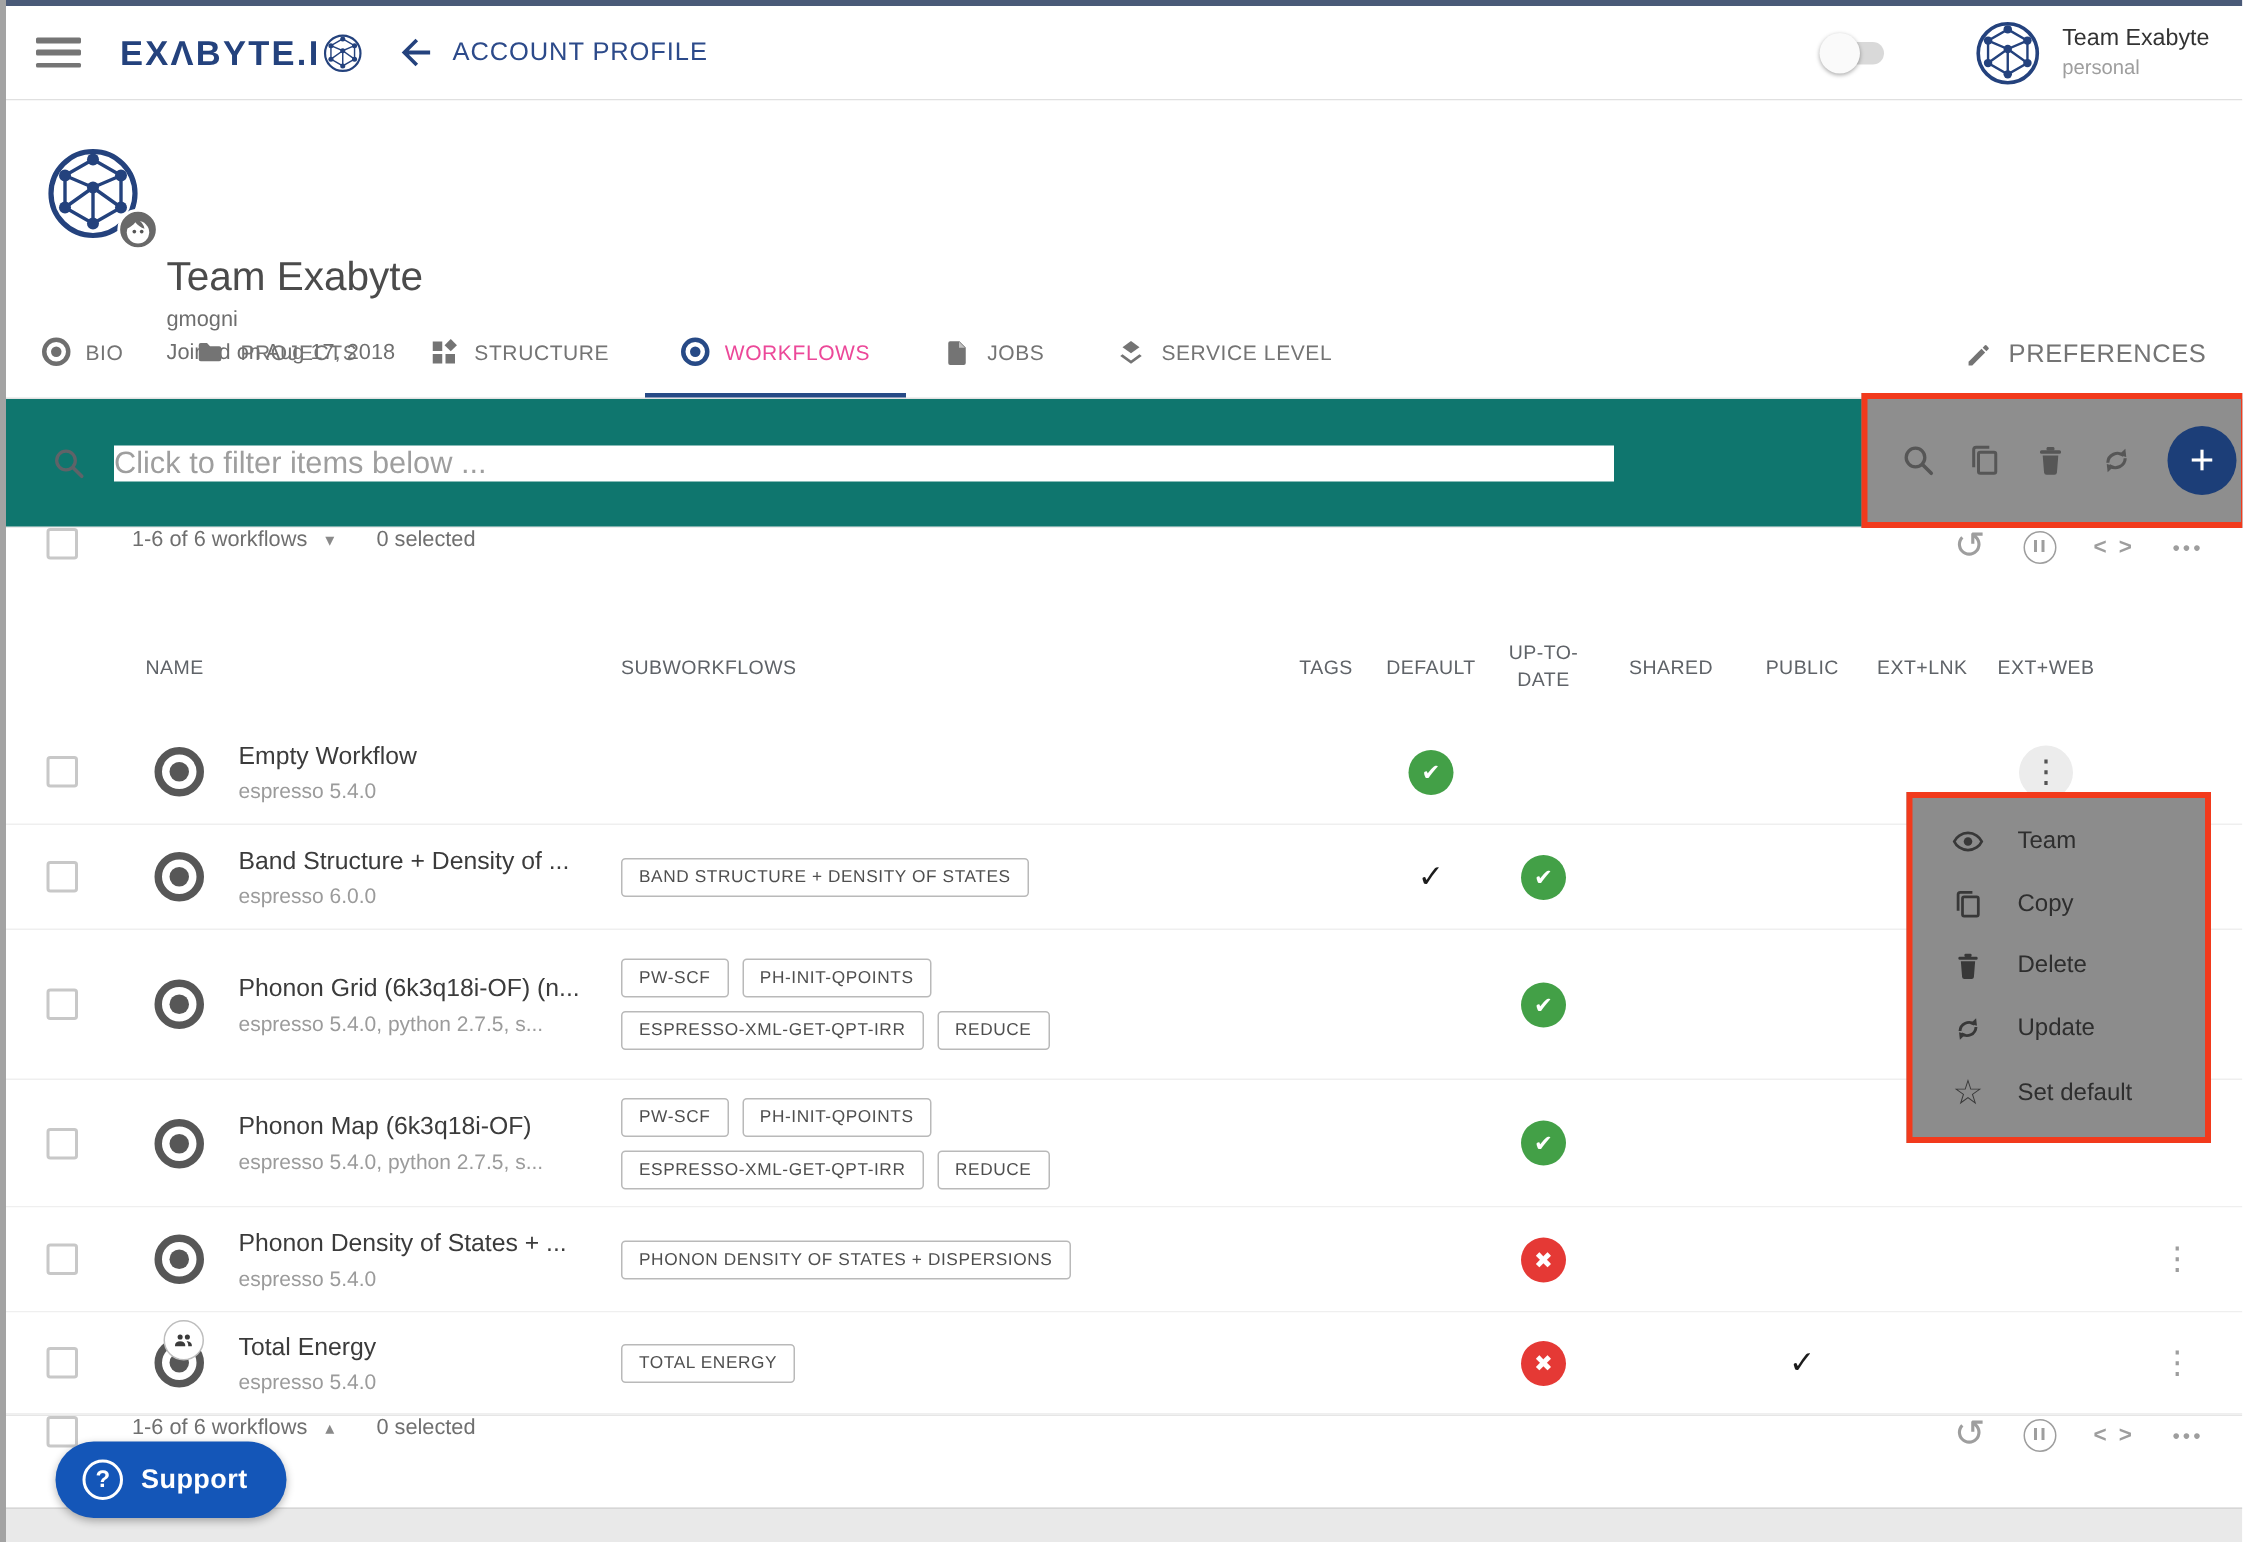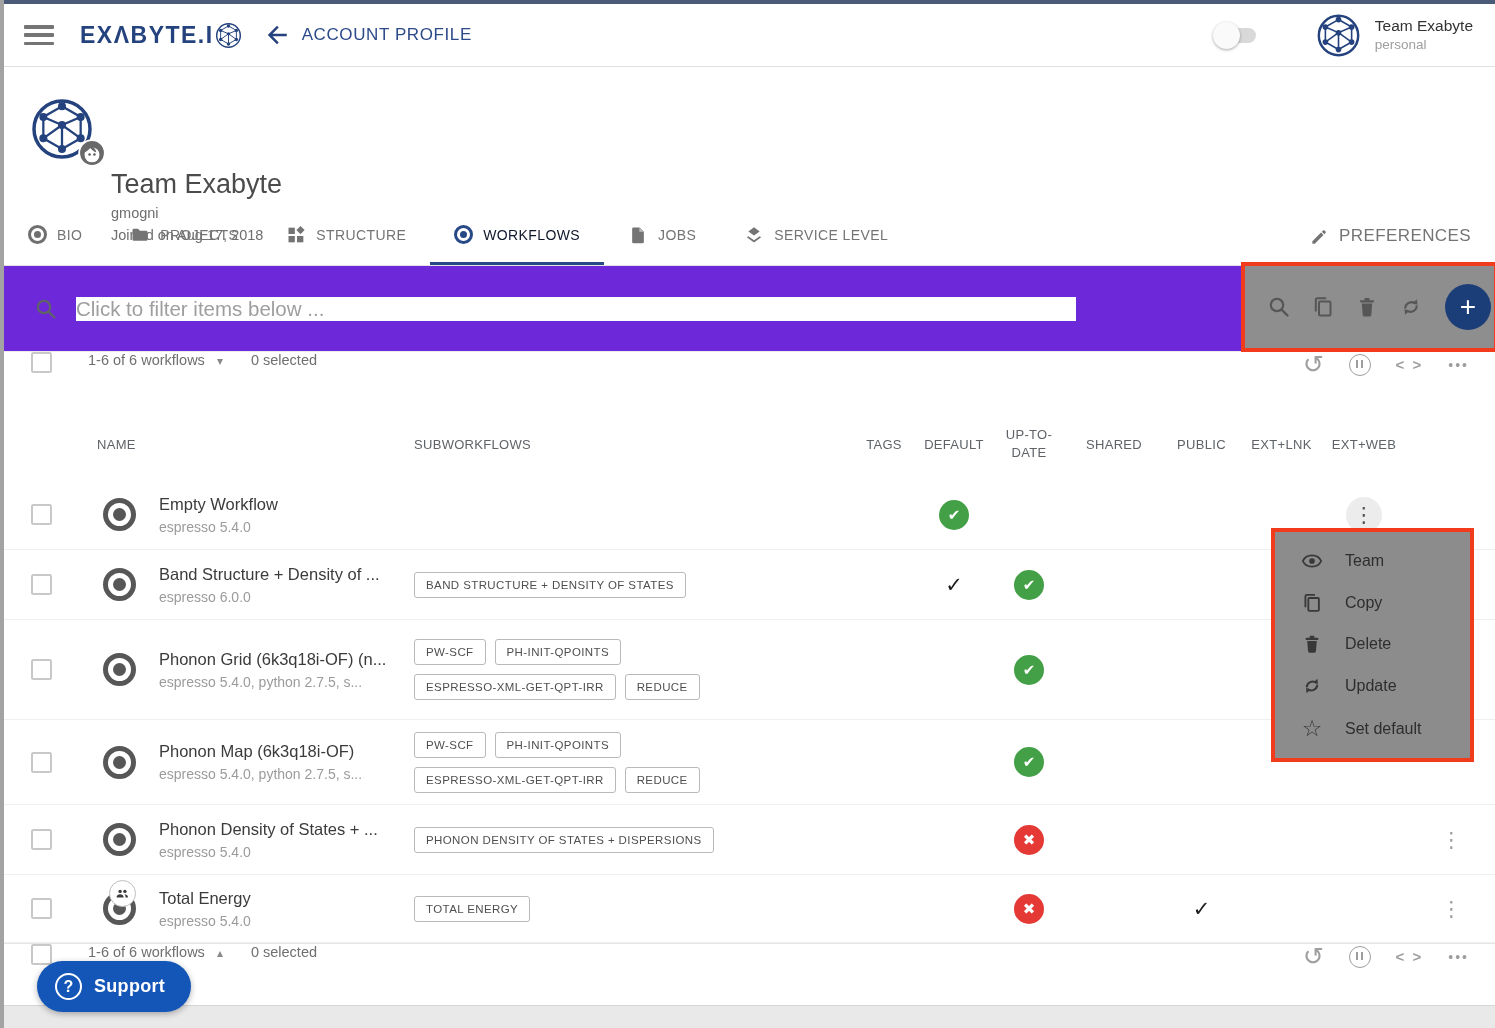--- a/index.html
+++ b/index.html
@@ -37,33 +37,33 @@
   .profile-title { position:absolute; left:107px; top:102px; font-size:27px; color:#4b4b4b; }
   .profile-username { position:absolute; left:107px; top:138px; font-size:14.5px; color:#6e6e6e; }
   .profile-joined { position:absolute; left:107px; top:160px; font-size:14.5px; color:#6e6e6e; }
 
   
   .tabsbar { position:absolute; left:0; top:207px; width:100%; height:59px; border-bottom:1px solid #e2e2e2;
              display:flex; align-items:stretch; }
   .tab { display:flex; align-items:center; gap:10px; padding:0 24px; font-size:14px; font-weight:500;
          letter-spacing:0.4px; color:#747474; cursor:pointer; border-bottom:3px solid transparent; }
   .tab svg { width:20px; height:20px; fill:#6f6f6f; }
-  .tab.active { color:#0f172a; border-bottom-color:#274a86; }
+  .tab.active { color:#ec4899; border-bottom-color:#274a86; }
   .tab .donut-sm { width:19px; height:19px; border:3.5px solid #6f6f6f; border-radius:50%; position:relative; }
   .tab .donut-sm::after { content:""; position:absolute; left:50%; top:50%; width:7px; height:7px;
                           margin:-3.5px 0 0 -3.5px; border-radius:50%; background:#6f6f6f; }
   .tab.active .donut-sm { border-color:#274a86; }
   .tab.active .donut-sm::after { background:#274a86; }
   .prefs { margin-left:auto; display:flex; align-items:center; gap:10px; padding:0 24px; font-size:17px;
            font-weight:500; letter-spacing:0.4px; color:#747474; cursor:pointer; }
   .prefs svg { width:19px; height:19px; fill:#6f6f6f; }
 
   
   .filterbar { position:absolute; left:0; top:266px; width:100%; height:86px; border-bottom:1px solid #ececec;
-               display:flex; align-items:center; background:#6d28d9; }
+               display:flex; align-items:center; background:#0f766e; }
   .filterbar .search-ic { width:24px; height:24px; margin-left:30px; color:#5f6368; }
   .filter-input { border:none; outline:none; margin-left:18px; width:1000px; font-size:20.5px;
                   color:#444; font-family:inherit; }
   .filter-input::placeholder { color:#9e9e9e; }
 
   
   .hl-toolbar { position:absolute; left:1237px; top:262px; width:257px; height:90px;
                 border:4px solid #f23a1c; background:#8e8e8e; z-index:30;
                 display:flex; align-items:center; padding-left:12px; }
   .tool-ic { width:24px; height:24px; color:#565656; margin:0 10px; cursor:pointer; flex:none; }

